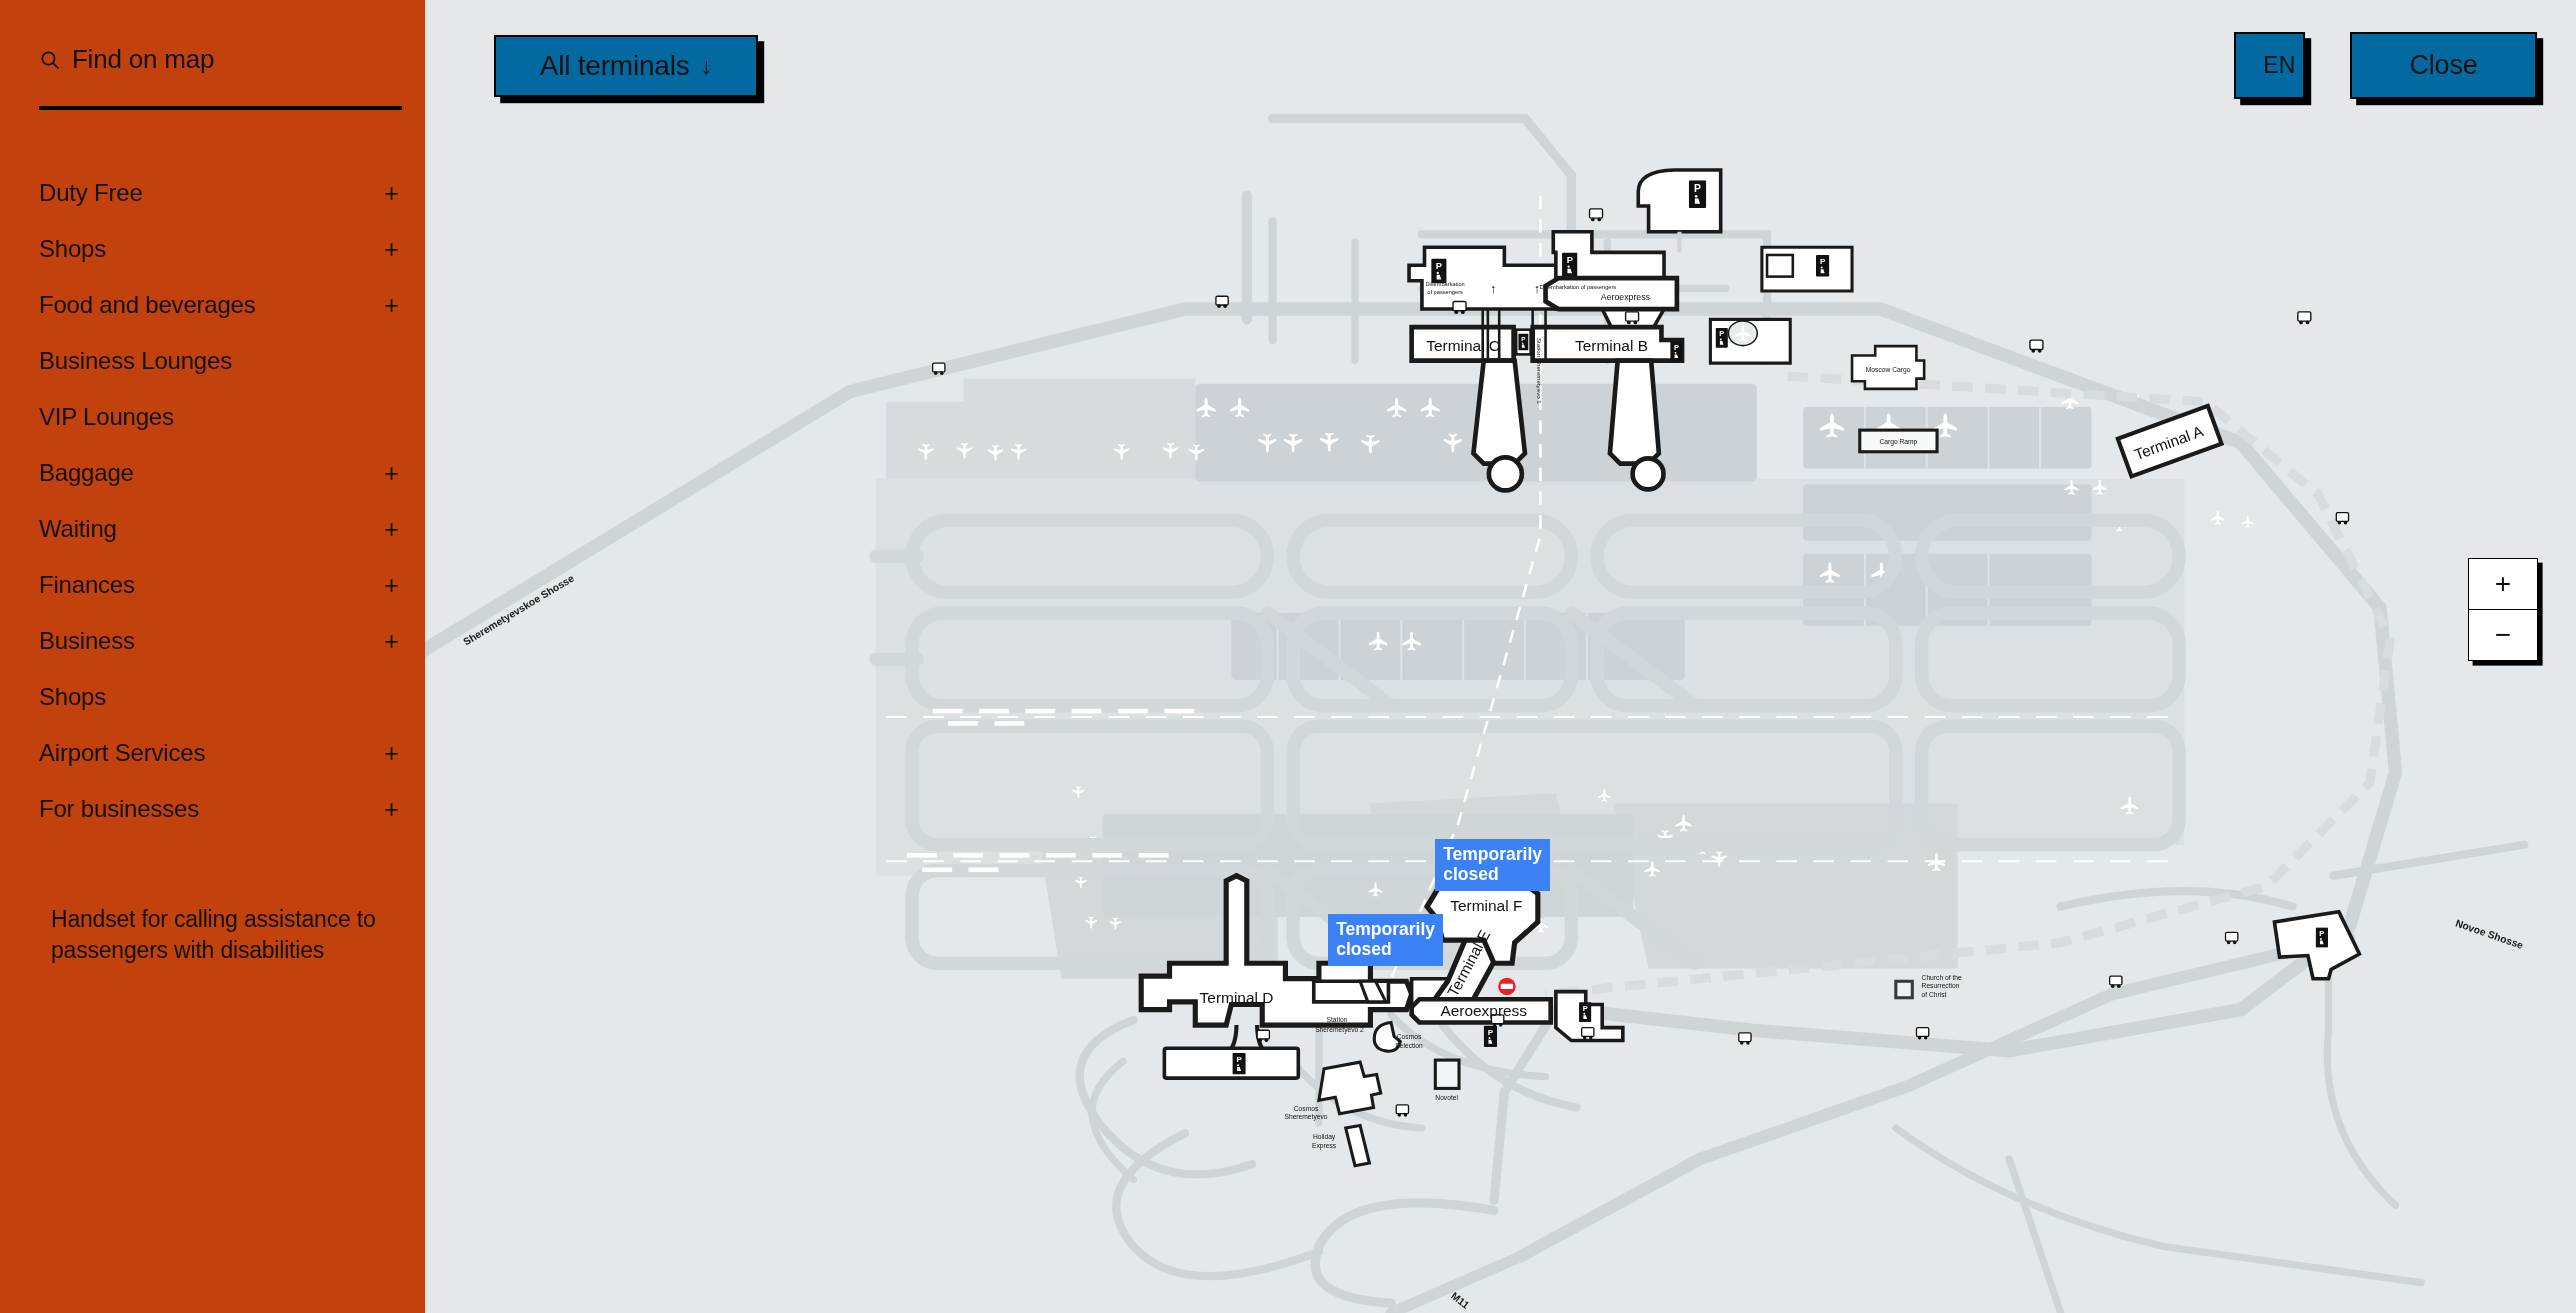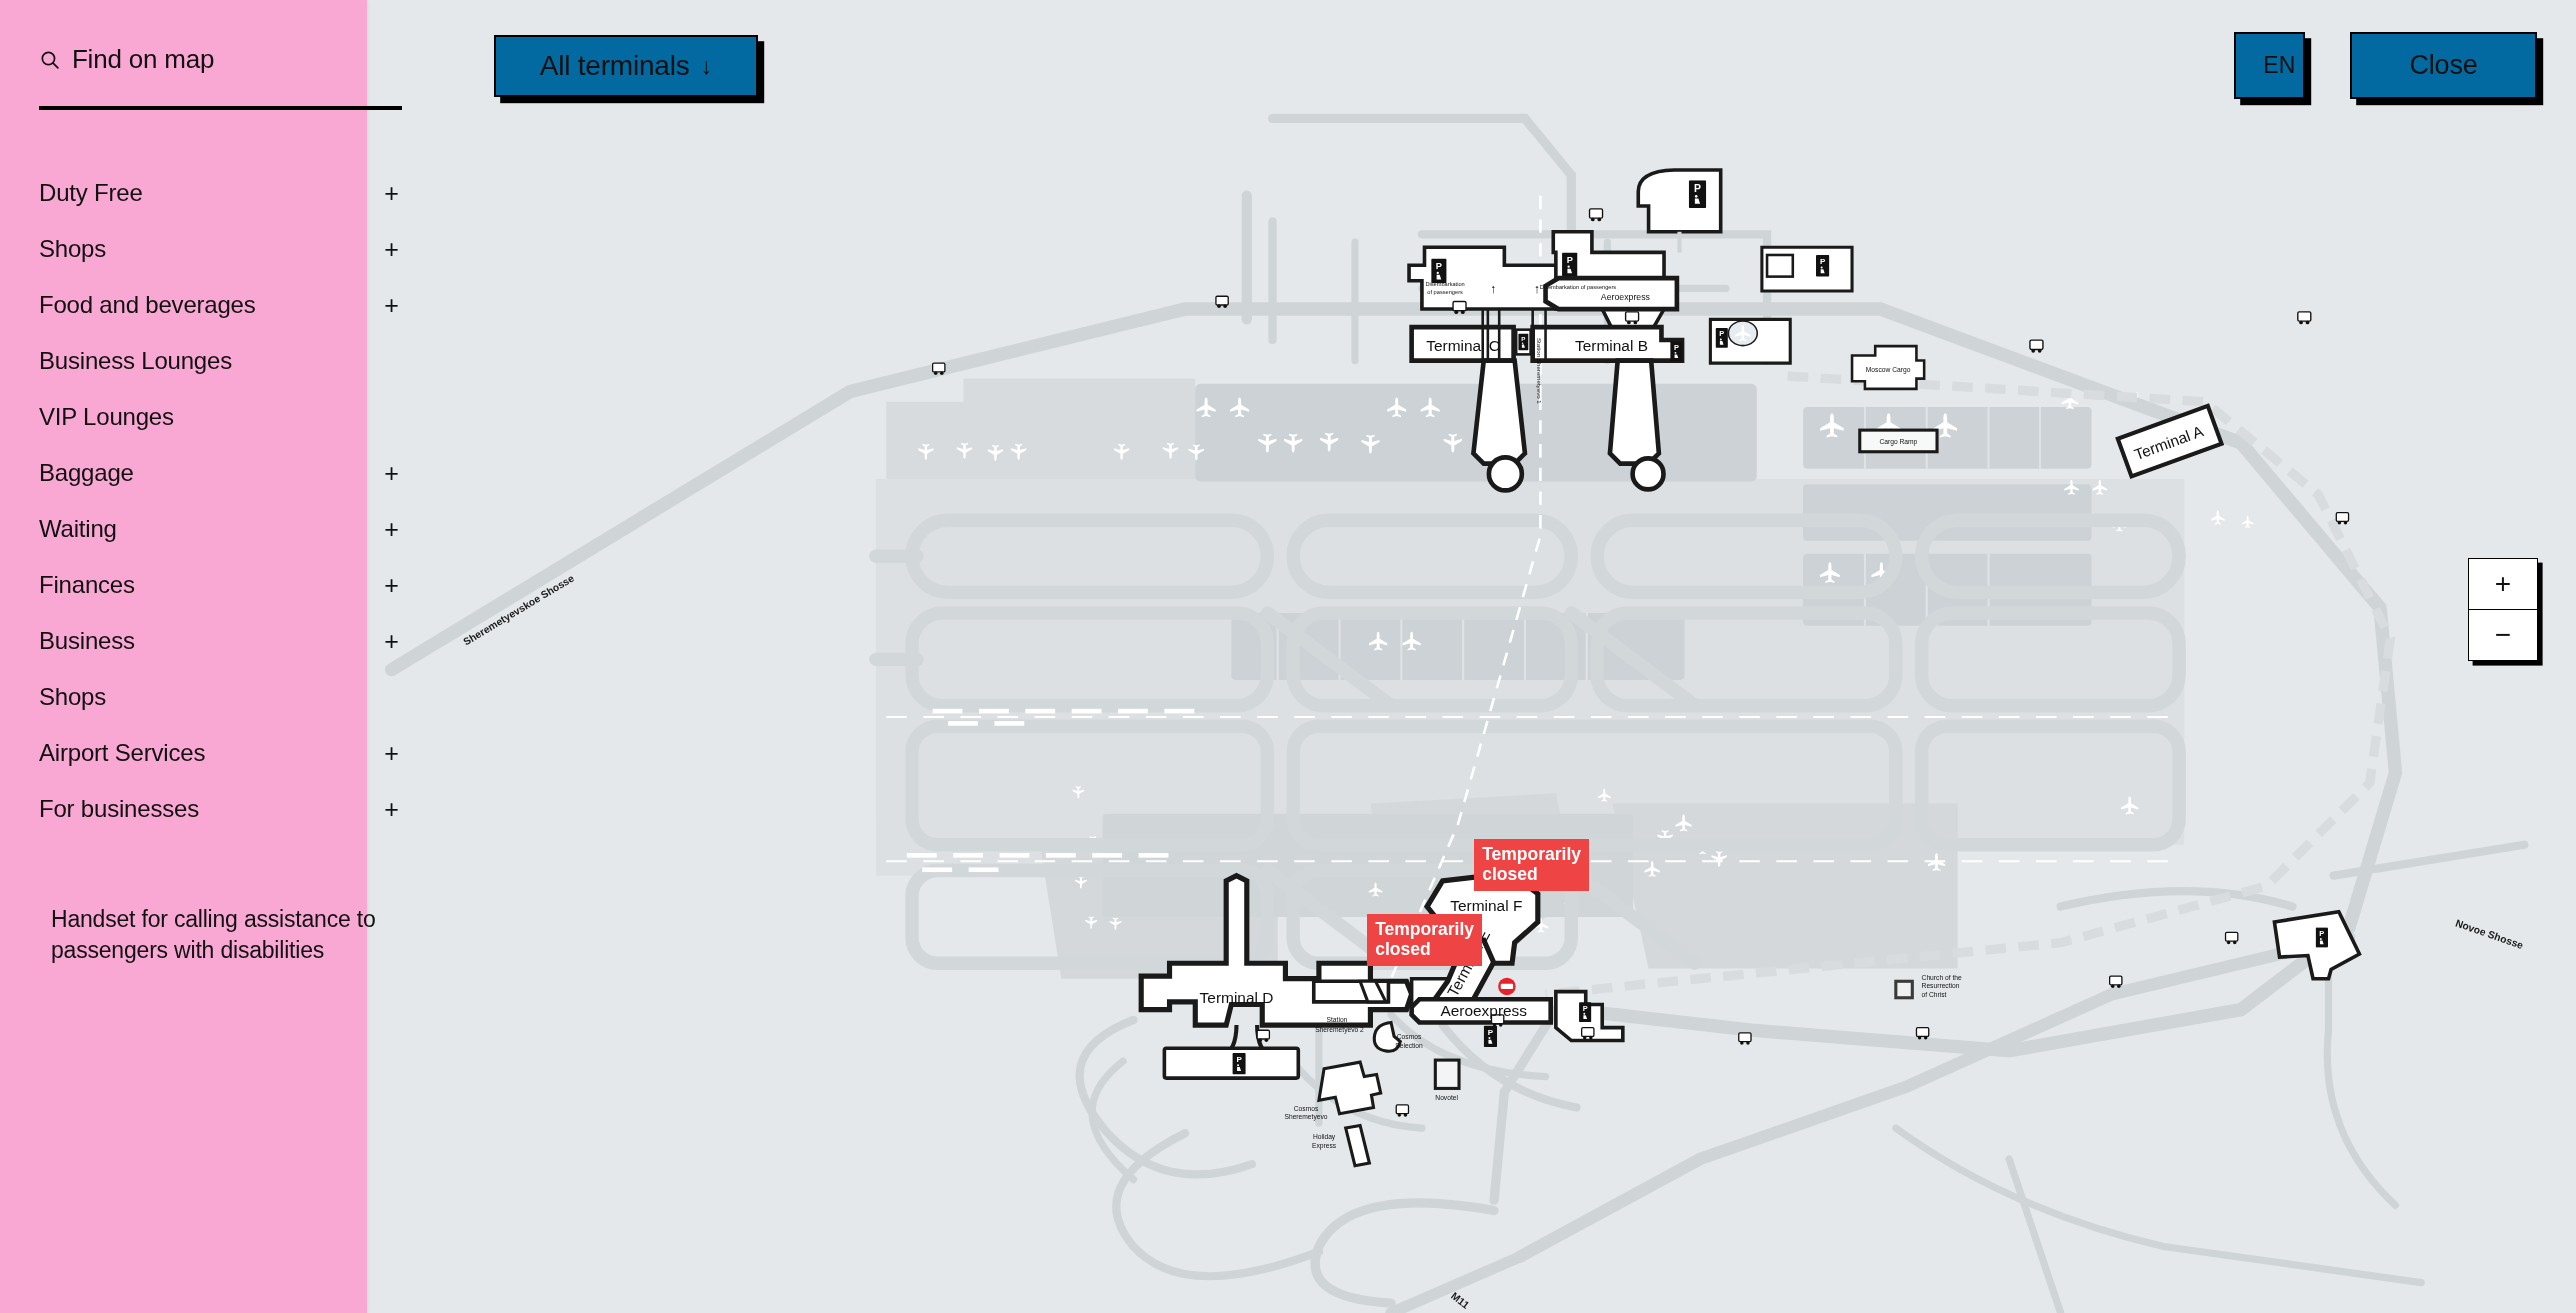--- a/index.html
+++ b/index.html
@@ -5,22 +5,22 @@
   * { box-sizing: border-box; margin:0; padding:0; }
   html,body { width:2576px; height:1313px; overflow:hidden; }
   body {
     font-family:"Liberation Sans", sans-serif;
     background:#e5e8ea;
     position:relative;
   }
 
   
   #sidebar{
-    position:absolute; left:0; top:0; width:367px; height:1313px;
-    background:#f9a8d4; z-index:40;
+    position:absolute; left:0; top:0; width:425px; height:1313px;
+    background:#c2410c; z-index:40;
     box-shadow: 1px 0 3.1px rgba(0,0,0,.07);
   }
   #search-row{
     position:absolute; left:39px; top:44px; width:363px;
     display:flex; align-items:center; gap:11.3px;
   }
   #search-icon{ width:21.6px;height:21.6px; flex:0 0 auto; }
   #search-input{
     border:none; outline:none; background:transparent;
     font-family:"Liberation Sans",sans-serif;
@@ -79,24 +79,24 @@
   #map svg{ display:block; }
 
   .mlabel{
     font-family:"Liberation Sans",sans-serif; fill:#111;
   }
   .term-big{ font-size:30px; }
   .term-sm { font-size:17px; }
   .road-lbl{ font-size:20px; font-weight:bold; fill:#1a1a1a; }
 
   .badge-closed{
-    position:absolute; background:#ef4444; color:#fff;
+    position:absolute; background:#3b82f6; color:#fff;
     font-family:"Liberation Sans",sans-serif;
     font-weight:bold; font-size:17.5px; line-height:1.15;
-    padding:5.2px 8.2px 6.2px 8.2px; z-index:20; white-space:pre-line;margin-left:39px;
+    padding:5.2px 8.2px 6.2px 8.2px; z-index:20; white-space:pre-line;
   }
   #badge-f{ left:1435px; top:839px; }
   #badge-e{ left:1328px; top:914px; }
 </style>
 </head>
 <body>
 
 <div id="map">
 <svg width="2576" height="1313" viewBox="0 0 5000 2549" xmlns="http://www.w3.org/2000/svg">
   <defs>

